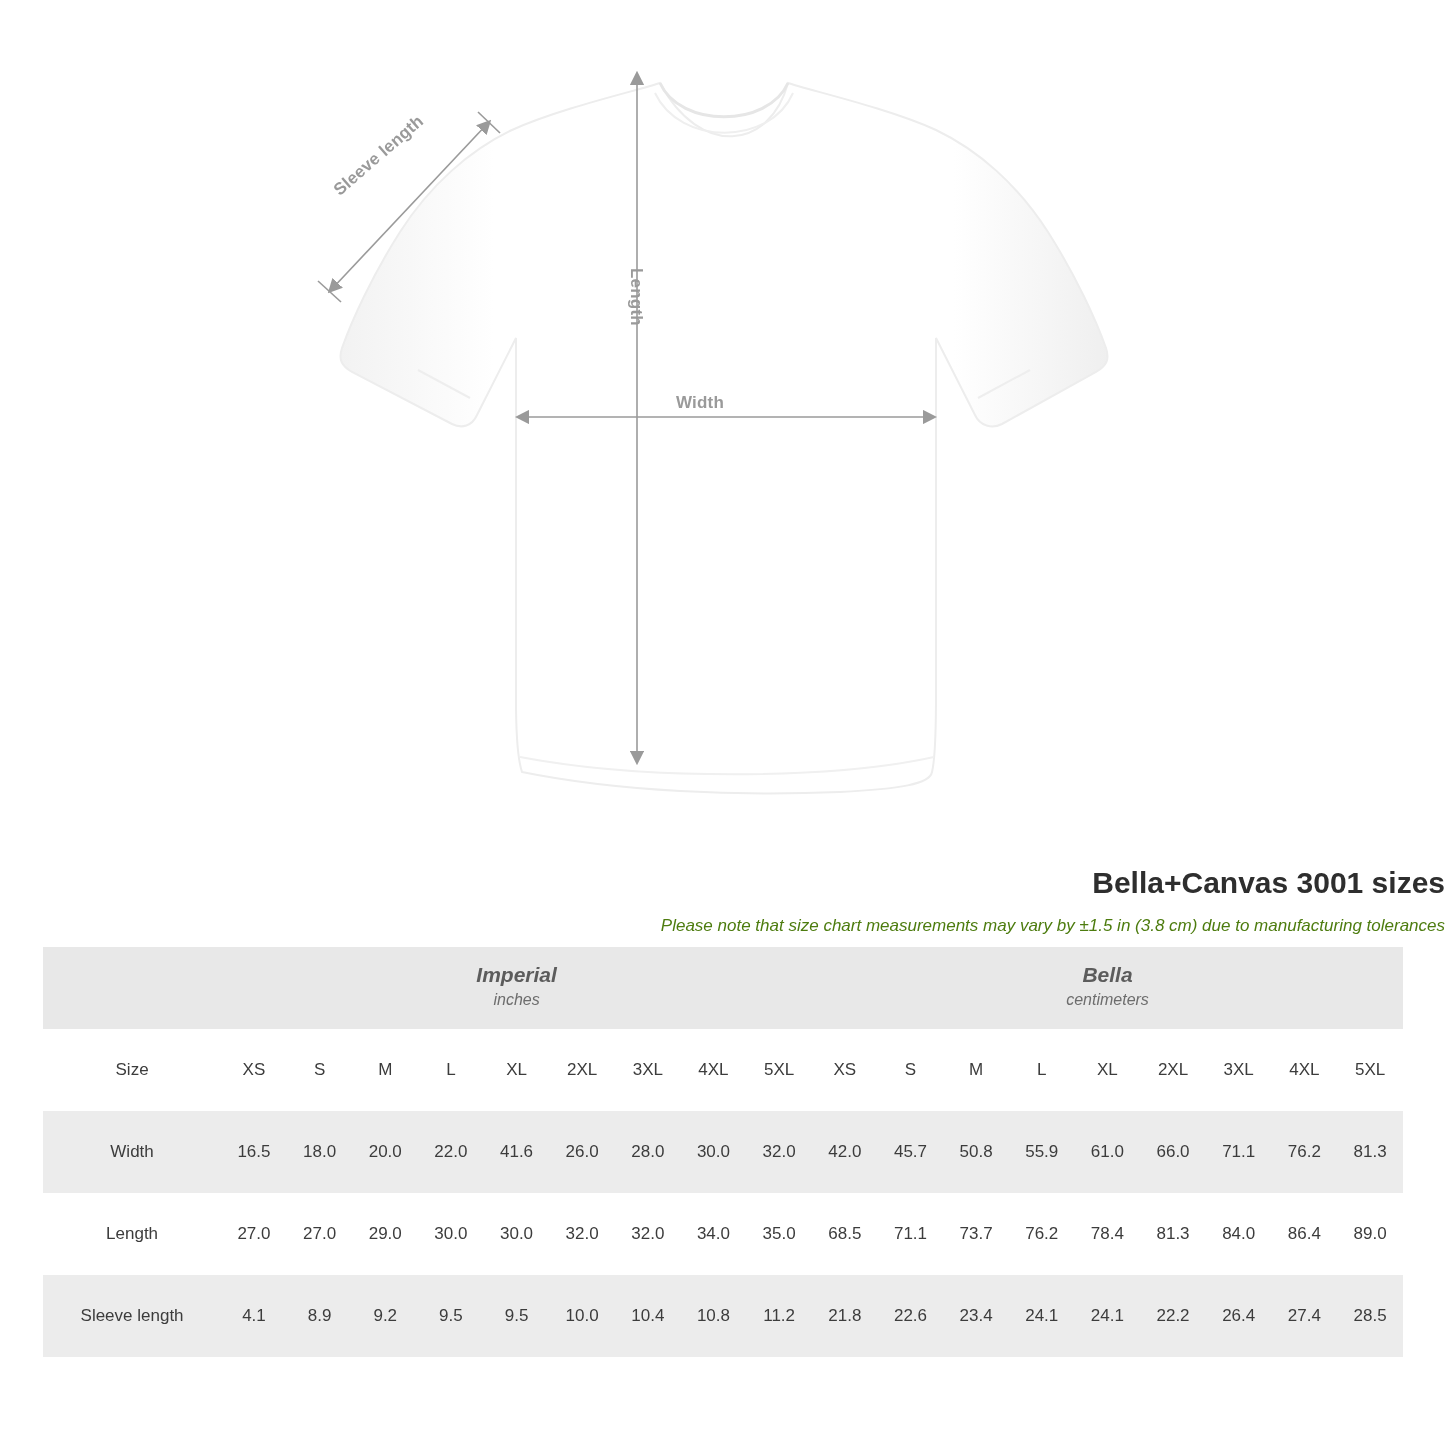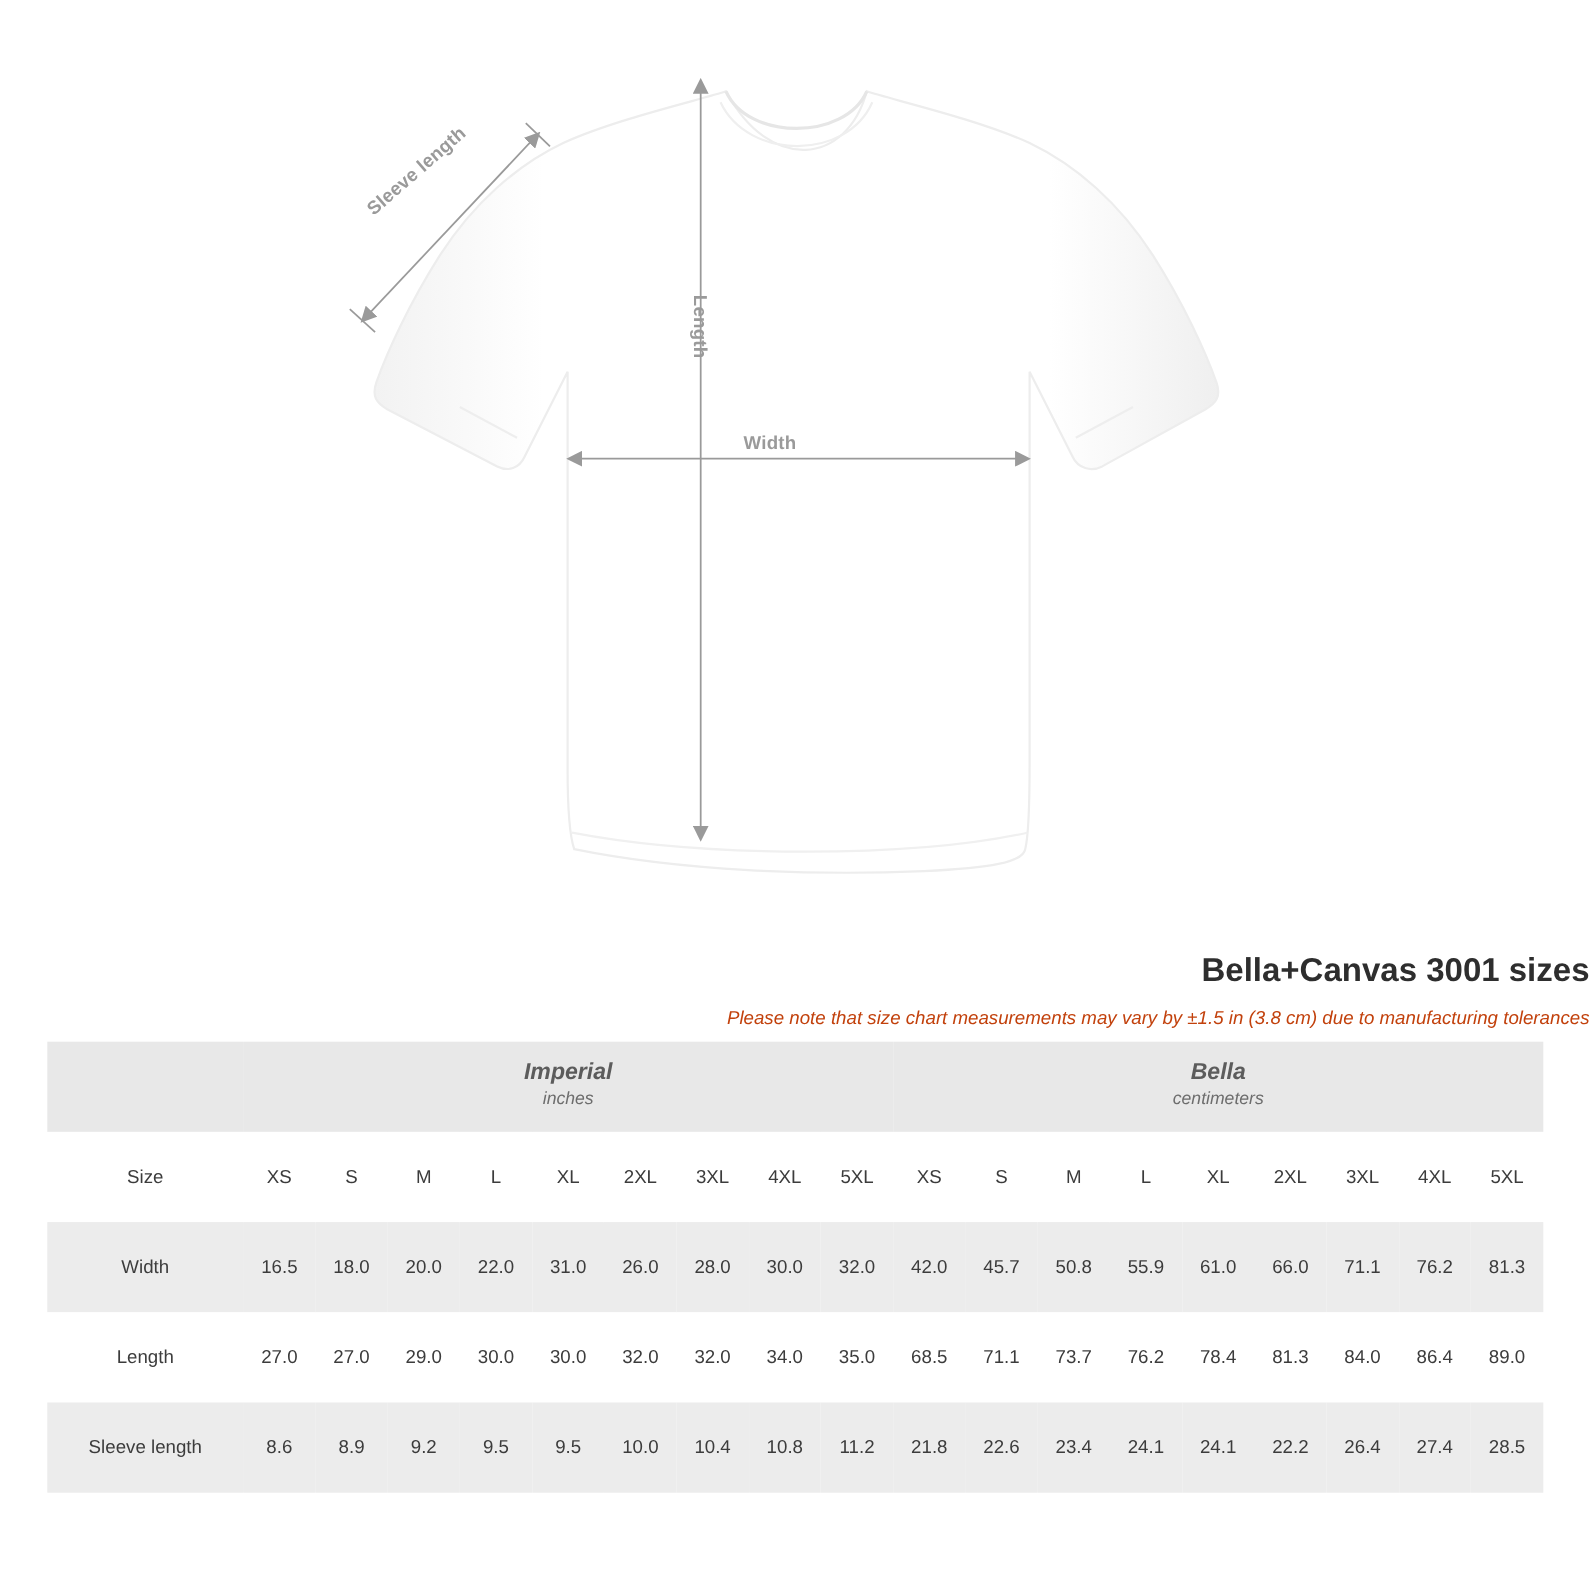--- a/index.html
+++ b/index.html
@@ -63,21 +63,21 @@
   }
   .chart-title {
     font-size: 30px;
     font-weight: bold;
     color: #2e2e2e;
     margin: 0;
   }
   .chart-note {
     font-size: 17px;
     font-style: italic;
-    color: #c2410c;
+    color: #4d7c0f;
     margin: 16px 0 0 0;
   }
 
   
   .table-wrap {
     position: absolute;
     left: 43px;
     top: 947px;
     width: 1360px;
   }
@@ -282,21 +282,21 @@
         <td class="sizehead">4XL</td>
         <td class="sizehead">5XL</td>
       </tr>
 
       <tr class="row-alt">
         <td class="rowlabel">Width</td>
         <td>16.5</td>
         <td>18.0</td>
         <td>20.0</td>
         <td>22.0</td>
-        <td>31.0</td>
+        <td>41.6</td>
         <td>26.0</td>
         <td>28.0</td>
         <td>30.0</td>
         <td>32.0</td>
         <td>42.0</td>
         <td>45.7</td>
         <td>50.8</td>
         <td>55.9</td>
         <td>61.0</td>
         <td>66.0</td>
@@ -322,21 +322,21 @@
         <td>76.2</td>
         <td>78.4</td>
         <td>81.3</td>
         <td>84.0</td>
         <td>86.4</td>
         <td>89.0</td>
       </tr>
 
       <tr class="row-alt">
         <td class="rowlabel">Sleeve length</td>
-        <td>8.6</td>
+        <td>4.1</td>
         <td>8.9</td>
         <td>9.2</td>
         <td>9.5</td>
         <td>9.5</td>
         <td>10.0</td>
         <td>10.4</td>
         <td>10.8</td>
         <td>11.2</td>
         <td>21.8</td>
         <td>22.6</td>

